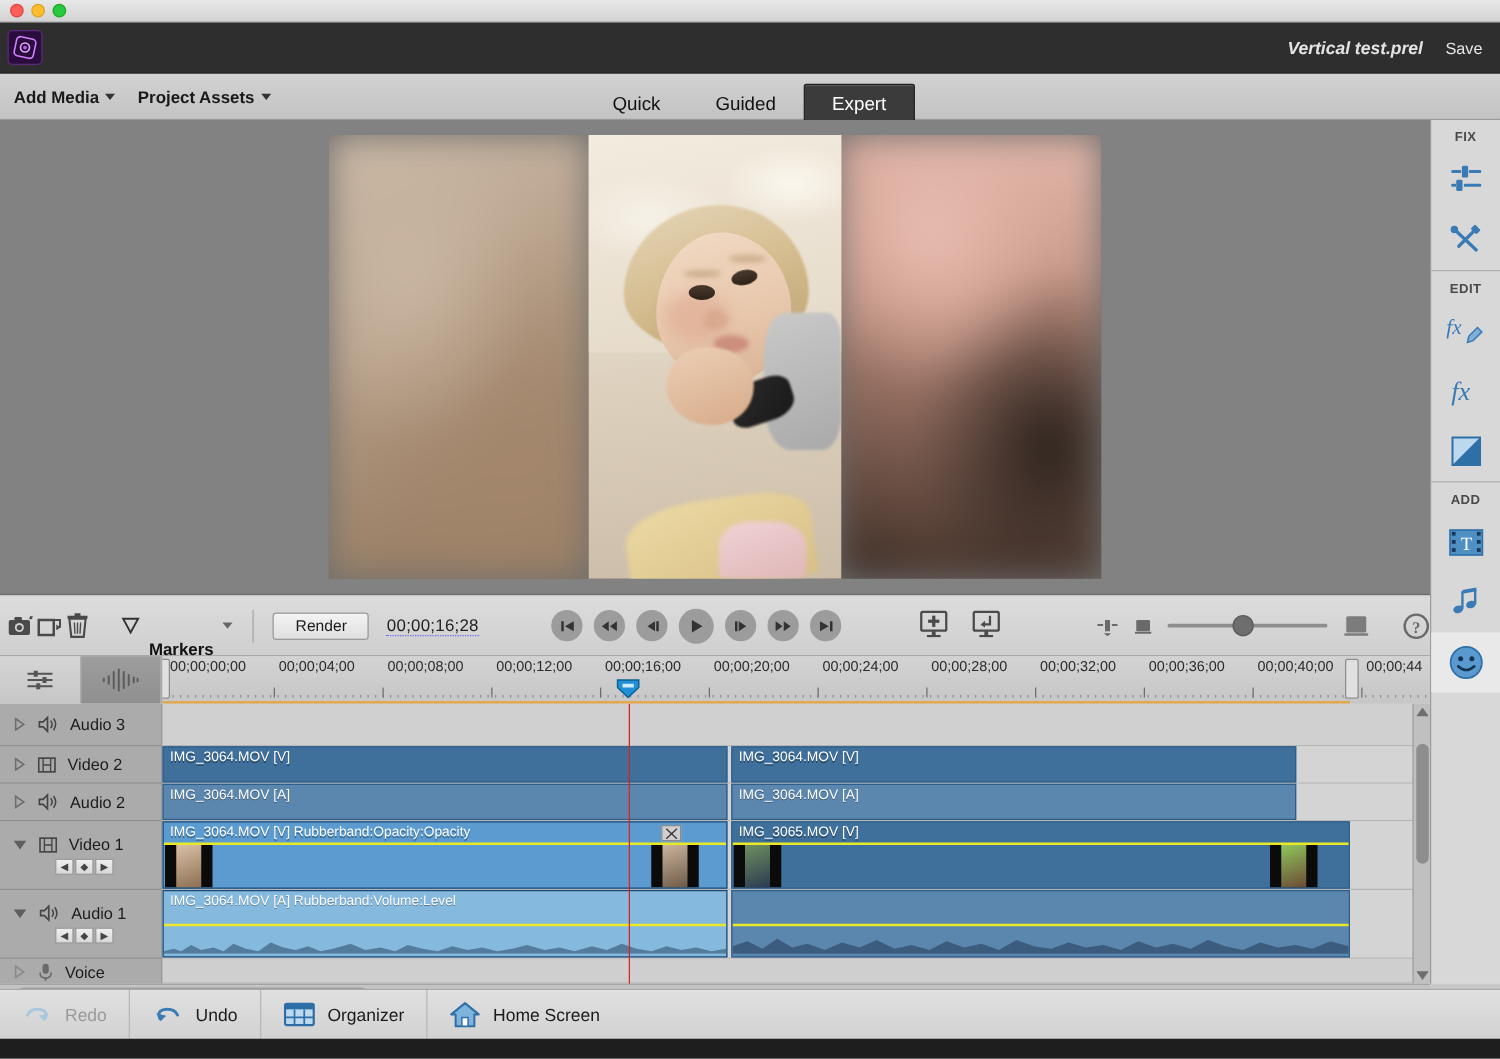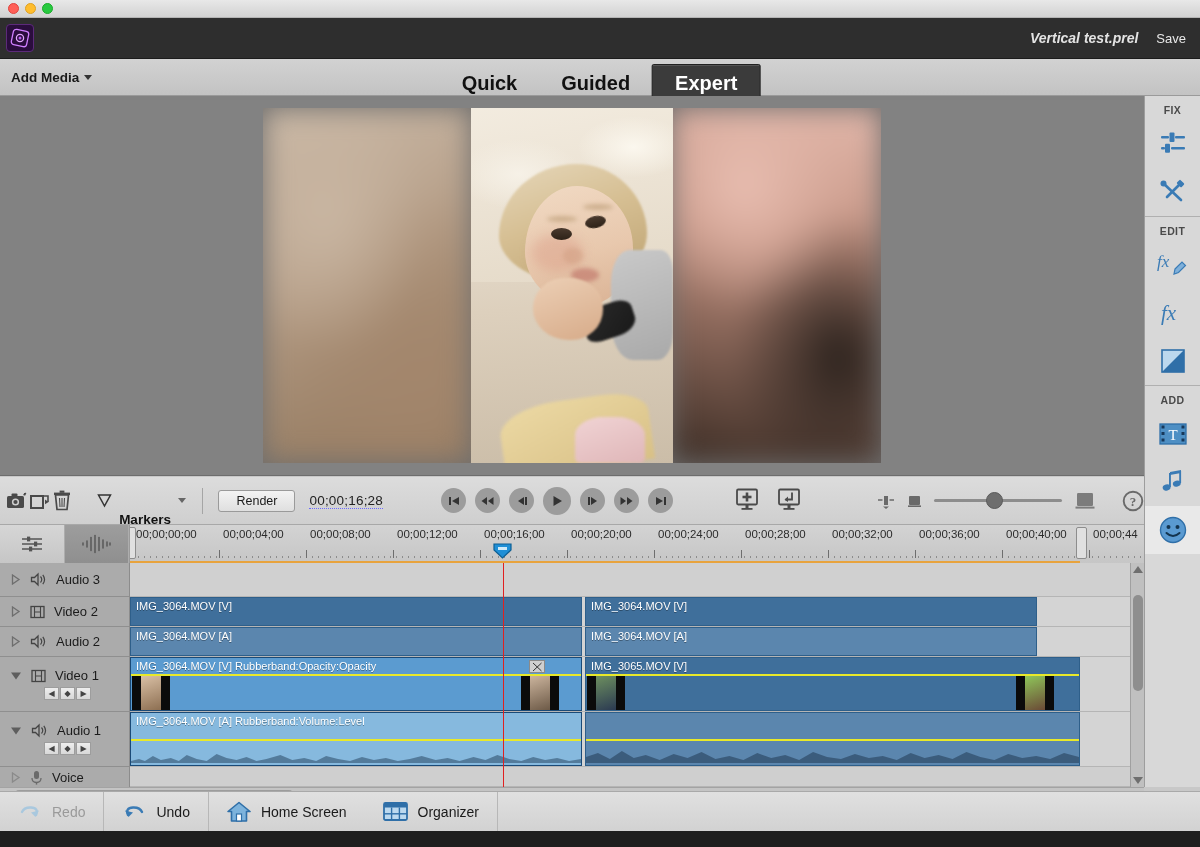--- a/index.html
+++ b/index.html
@@ -53,21 +53,21 @@
     font-weight:bold; font-size:13.5px; color:#1a1a1a; padding:0 9px;
     display:flex; align-items:center; gap:5px; cursor:pointer; height:100%;
   }
   .menu-item:first-child { margin-left:2px; }
   .caret { width:0;height:0;border-left:4px solid transparent;border-right:4px solid transparent;border-top:5px solid #333; display:inline-block; }
   .mode-group {
     position:absolute; left:50%; transform:translateX(-50%);
     display:flex; align-items:center; height:100%;
   }
   .mode-btn {
-    font-weight:bold; font-size:20px; color:#111; padding:7px 22px; cursor:pointer;
+    font-weight:normal; font-size:15px; color:#111; padding:7px 22px; cursor:pointer;
     border-radius:2px;
     margin-top:12px;
   }
   .mode-btn.active {
     background:#3b3b3b; color:#fff;
     border:1px solid #222; box-shadow: inset 0 1px 0 #555;
   }
   .menu-right { margin-left:auto; display:flex; align-items:center; height:100%; padding-right:2px;}
   .gear-wrap { width:46px; display:flex; align-items:center; justify-content:center; cursor:pointer;}
 
@@ -359,20 +359,24 @@
         <circle cx="10" cy="10" r="1.5" fill="#b85cf0"></circle>
       </svg>
     </div>
     <div class="proj-title">Vertical test.prel</div>
     <div class="save-btn">Save</div>
   </div>
 
   <div class="menubar">
     <div class="menu-item">
       <span>Add Media</span>
+      <i class="caret"></i>
+    </div>
+    <div class="menu-item">
+      <span>Project Assets</span>
       <i class="caret"></i>
     </div>
 
     <div class="mode-group">
       <div class="mode-btn">Quick</div>
       <div class="mode-btn">Guided</div>
       <div class="mode-btn active">Expert</div>
     </div>
 
   </div>
@@ -1054,35 +1058,35 @@
       </svg>
       <span>Redo</span>
     </div>
     <div class="f-item">
       <svg width="24" height="22" viewBox="0 0 24 22">
         <path d="M6 14 Q3 7 11 6.5 Q18 6.2 20 11" fill="none" stroke="#3a7bb5" stroke-width="2.4" stroke-linecap="round"></path>
         <path d="M3 9.5 L6.5 16 L11 11.5 Z" fill="#3a7bb5"></path>
       </svg>
       <span>Undo</span>
     </div>
-    <div class="f-item" style="border-right:none">
-      <svg width="24" height="22" viewBox="0 0 24 22">
-        <path d="M12 1.5 L23 10.5 L19.5 10.5 L19.5 20 L4.5 20 L4.5 10.5 L1 10.5 Z" fill="#7db3dc" stroke="#2f6fa8" stroke-width="1.6" stroke-linejoin="round"></path>
-        <rect x="9.5" y="13" width="5" height="7" fill="#ffffff" stroke="#2f6fa8" stroke-width="1.2"></rect>
-      </svg>
-      <span>Home Screen</span>
-    </div>
     <div class="f-item">
       <svg width="25" height="21" viewBox="0 0 25 21">
         <rect x="1" y="2" width="23" height="17" rx="1.5" fill="#bcd9ef" stroke="#2f6fa8" stroke-width="1.8"></rect>
         <rect x="1" y="2" width="23" height="4.5" fill="#2f6fa8"></rect>
         <g stroke="#2f6fa8" stroke-width="1.4">
           <path d="M8.6 6.5 L8.6 19"></path>
             <path d="M16.4 6.5 L16.4 19"></path>
             <path d="M1 12.8 L24 12.8"></path>
         </g>
       </svg>
       <span>Organizer</span>
     </div>
+    <div class="f-item" style="border-right:none">
+      <svg width="24" height="22" viewBox="0 0 24 22">
+        <path d="M12 1.5 L23 10.5 L19.5 10.5 L19.5 20 L4.5 20 L4.5 10.5 L1 10.5 Z" fill="#7db3dc" stroke="#2f6fa8" stroke-width="1.6" stroke-linejoin="round"></path>
+        <rect x="9.5" y="13" width="5" height="7" fill="#ffffff" stroke="#2f6fa8" stroke-width="1.2"></rect>
+      </svg>
+      <span>Home Screen</span>
+    </div>
   </div>
 
   <div class="blackbar"></div>
 </div>
 
 </body></html>

